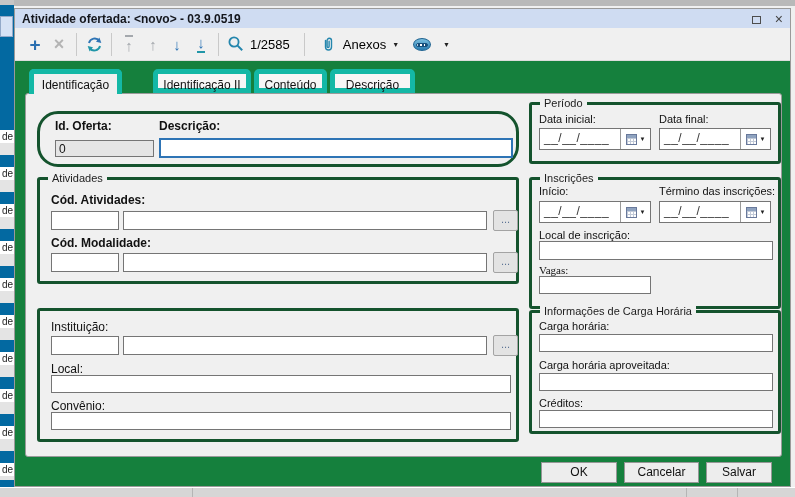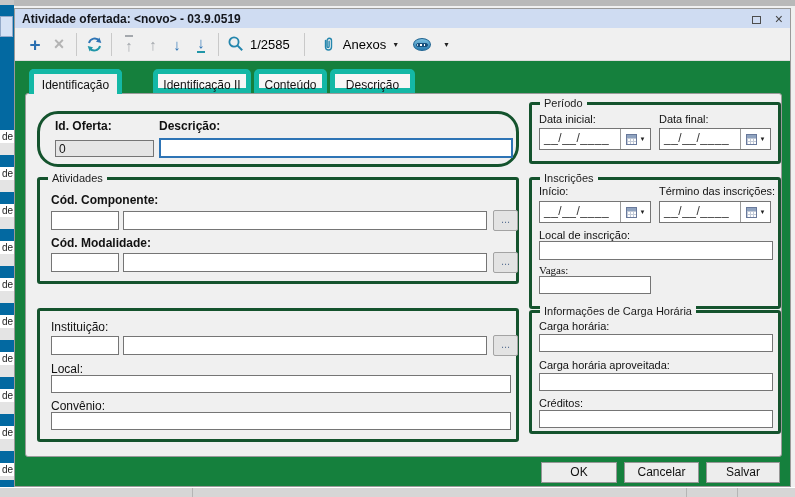--- a/index.html
+++ b/index.html
@@ -191,21 +191,21 @@
 
     <div class="group" style="left:22px; top:102px; width:482px; height:56px;border-radius:21px;">
       <span class="flabel b" style="left:15px; top:5px;">Id. Oferta:</span>
       <input class="tinput disabled" style="left: 15px; top: 26px; width: 99px; height: 17px;" value="0">
       <span class="flabel b" style="left:119px; top:5px;">Descrição:</span>
       <input class="tinput focused" style="left: 119px; top: 24px; width: 354px; height: 20px;" value="">
     </div>
 
     <div class="group" style="left:22px; top:168px; width:482px; height:107px;">
       <span class="group-title">Atividades</span>
-      <span class="flabel b" style="left:11px; top:13px;">Cód. Componente:</span>
+      <span class="flabel b" style="left:11px; top:13px;">Cód. Atividades:</span>
       <input class="tinput" style="left: 11px; top: 31px; width: 68px; height: 19px;">
       <input class="tinput" style="left: 83px; top: 31px; width: 364px; height: 19px;">
       <div class="lookup-btn" style="left:453px; top:30px;">...</div>
       <span class="flabel b" style="left:11px; top:56px;">Cód. Modalidade:</span>
       <input class="tinput" style="left: 11px; top: 73px; width: 68px; height: 19px;">
       <input class="tinput" style="left: 83px; top: 73px; width: 364px; height: 19px;">
       <div class="lookup-btn" style="left:453px; top:72px;">...</div>
     </div>
 
     <div class="group" style="left:22px; top:299px; width:482px; height:134px;">
@@ -268,16 +268,16 @@
       <span class="flabel sm" style="left:7px; top:7px;">Carga horária:</span>
       <input class="tinput" style="left: 7px; top: 21px; width: 234px; height: 18px;">
       <span class="flabel sm" style="left:7px; top:46px;">Carga horária aproveitada:</span>
       <input class="tinput" style="left: 7px; top: 60px; width: 234px; height: 18px;">
       <span class="flabel sm" style="left:7px; top:84px;">Créditos:</span>
       <input class="tinput" style="left: 7px; top: 97px; width: 234px; height: 18px;">
     </div>
 
     <div class="btn" style="left:526px; top:453px; width:76px;">OK</div>
     <div class="btn" style="left:609px; top:453px; width:75px;">Cancelar</div>
-    <div class="btn" style="left:691px; top:453px; width:74px;">Salvar</div>
+    <div class="btn" style="left:691px; top:453px; width:66px;">Salvar</div>
 
   </div>
 </div>
 
 </body></html>

